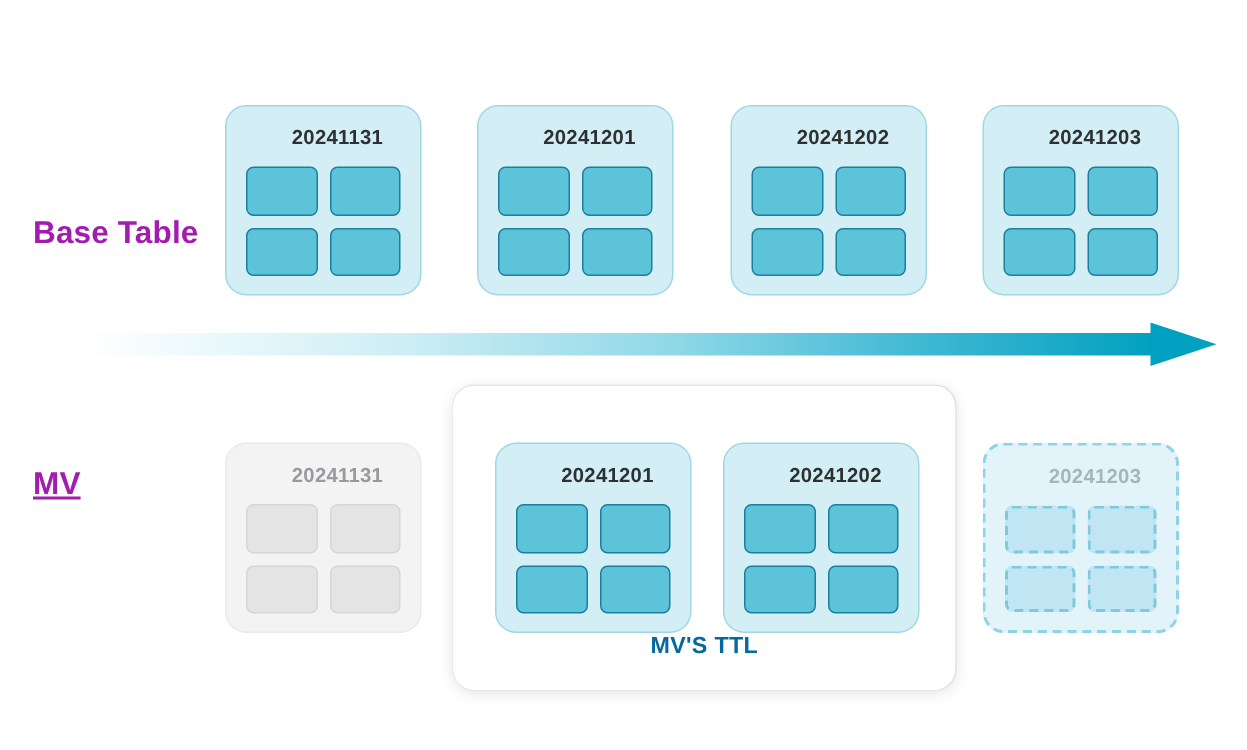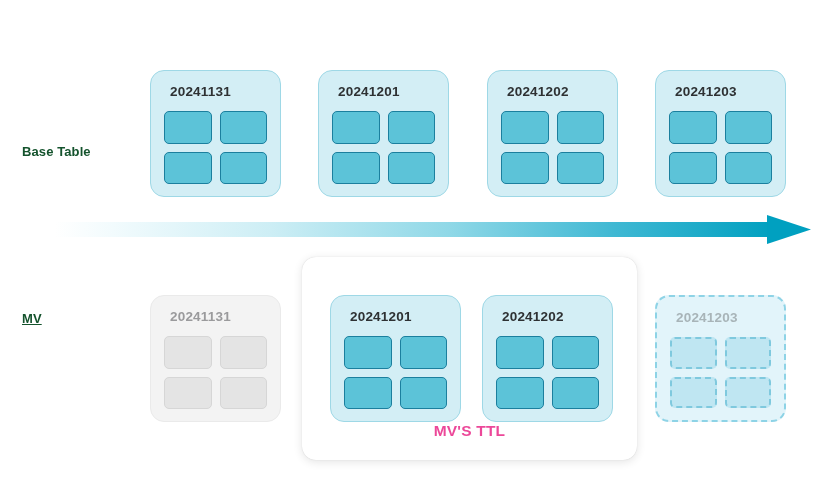--- a/index.html
+++ b/index.html
@@ -16,44 +16,44 @@
     position: relative;
     width: 831px;
     height: 500px;
     background: #ffffff;
     overflow: hidden;
   }
 
   
   .row-label {
     position: absolute;
-    font-size: 13px;
+    font-size: 21px;
     font-weight: 700;
-    color: #14532d;
+    color: #a21caf;
     letter-spacing: 0.1px;
     white-space: nowrap;
     text-align: right;
   }
   #label-base-table { left: 22px; top: 144px; }
   #label-mv        { left: 22px; top: 311px; text-decoration: underline; }
 
   
   .card {
     position: absolute;
     width: 131px;
     height: 127px;
     border-radius: 14px;
     box-sizing: border-box;
   }
   .card .card-title {
     position: absolute;
     left: 0;
     right: 0;
     top: 13px;
-    text-align: left;
+    text-align: center;
     font-size: 13.5px;
     font-weight: 700;
     letter-spacing: 0.2px;
     padding-left: 19px;
   }
   .card .grid {
     position: absolute;
     left: 13px;
     right: 13px;
     top: 40px;
@@ -123,21 +123,21 @@
     box-shadow: 0 2px 10px rgba(0,0,0,0.11), 0 0 1px rgba(0,0,0,0.18);
   }
   #ttl-label {
     position: absolute;
     left: 0;
     right: 0;
     bottom: 20px;
     text-align: center;
     font-size: 15.5px;
     font-weight: 700;
-    color: #ec4899;
+    color: #0369a1;
     letter-spacing: 0.2px;
   }
 </style>
 </head>
 <body>
 
 <div id="stage">
 
   <div class="row-label" id="label-base-table">Base Table</div>
 

